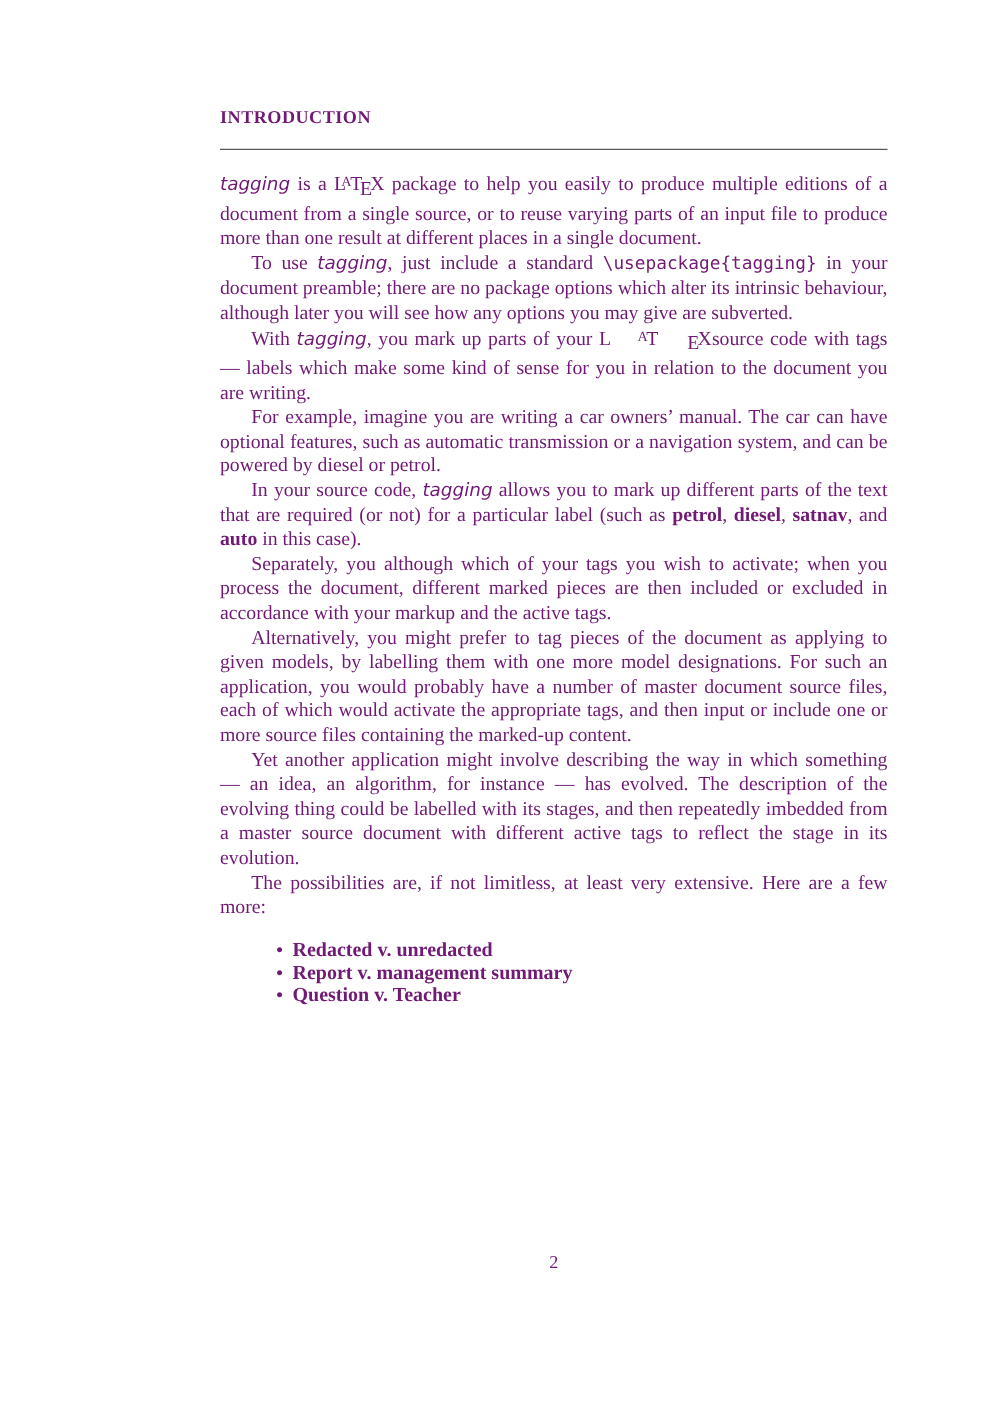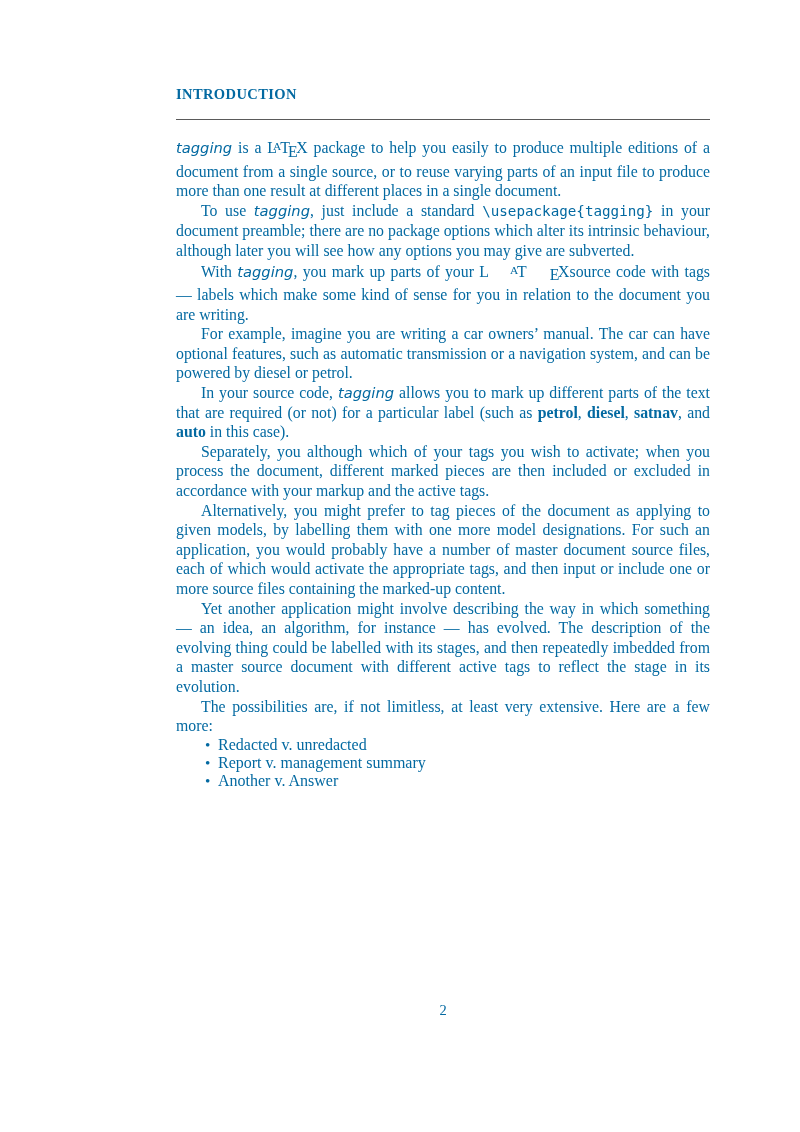--- a/index.html
+++ b/index.html
@@ -3,21 +3,21 @@
 <meta charset="utf-8">
 <style>
   html,body { margin:0; padding:0; background:#ffffff; }
   .page {
     position: relative;
     width: 800px;
     height: 1132px;
     background: #ffffff;
     overflow: hidden;
     font-family: "Liberation Serif", serif;
-    color: #0369a1;
+    color: #701a75;
   }
   .content {
     position: absolute;
     left: 176px;
     top: 86px;
     width: 534px;
   }
   .header-title {
     font-weight: bold;
     font-size: 14.5px;
@@ -61,22 +61,23 @@
     margin-right: -0.1em;
   }
   .latex .lE {
     display: inline-block;
     vertical-align: -0.24em;
     margin-left: -0.12em;
     margin-right: -0.09em;
   }
   .bullet-list {
     list-style: none;
-    margin: 0;
+    margin: 16px;
     padding: 0 0 0 29px;
+    font-weight: bold;
   }
   .bullet-list li { margin: 0; text-align: left; }
   .bullet-marker {
     display: inline-block;
     width: 13px;
     font-size: 0.95em;
   }
   .page-number {
     position: absolute;
     left: 176px;
@@ -100,17 +101,17 @@
         <p class="para indent"><span class="run-plain">For example, imagine you are writing a car owners’ manual.  The car can have optional features, such as automatic transmission or a navigation system, and can be powered by diesel or petrol.</span></p>
         <p class="para indent"><span class="run-plain">In your source code, </span><span class="run-tagsans">tagging</span><span class="run-plain"> allows you to mark up different parts of the text that are required (or not) for a particular label (such as </span><span class="run-bold">petrol</span><span class="run-plain">, </span><span class="run-bold">diesel</span><span class="run-plain">, </span><span class="run-bold">satnav</span><span class="run-plain">, and </span><span class="run-bold">auto</span><span class="run-plain"> in this case).</span></p>
         <p class="para indent"><span class="run-plain">Separately, you although which of your tags you wish to activate; when you process the document, different marked pieces are then included or excluded in accordance with your markup and the active tags.</span></p>
         <p class="para indent"><span class="run-plain">Alternatively, you might prefer to tag pieces of the document as applying to given models, by labelling them with one more model designations.  For such an application, you would probably have a number of master document source files, each of which would activate the appropriate tags, and then input or include one or more source files containing the marked-up content.</span></p>
         <p class="para indent"><span class="run-plain">Yet another application might involve describing the way in which something — an idea, an algorithm, for instance — has evolved.  The description of the evolving thing could be labelled with its stages, and then repeatedly imbedded from a master source document with different active tags to reflect the stage in its evolution.</span></p>
         <p class="para indent"><span class="run-plain">The possibilities are, if not limitless, at least very extensive.  Here are a few more:</span></p>
       </div>
     <ul class="bullet-list">
         <li><span class="bullet-marker">•</span><span>Redacted v. unredacted</span></li>
         <li><span class="bullet-marker">•</span><span>Report v. management summary</span></li>
-        <li><span class="bullet-marker">•</span><span>Another v. Answer</span></li>
+        <li><span class="bullet-marker">•</span><span>Question v. Teacher</span></li>
       </ul>
   </div>
   <div class="page-number">2</div>
 </div>
 
 </body></html>

